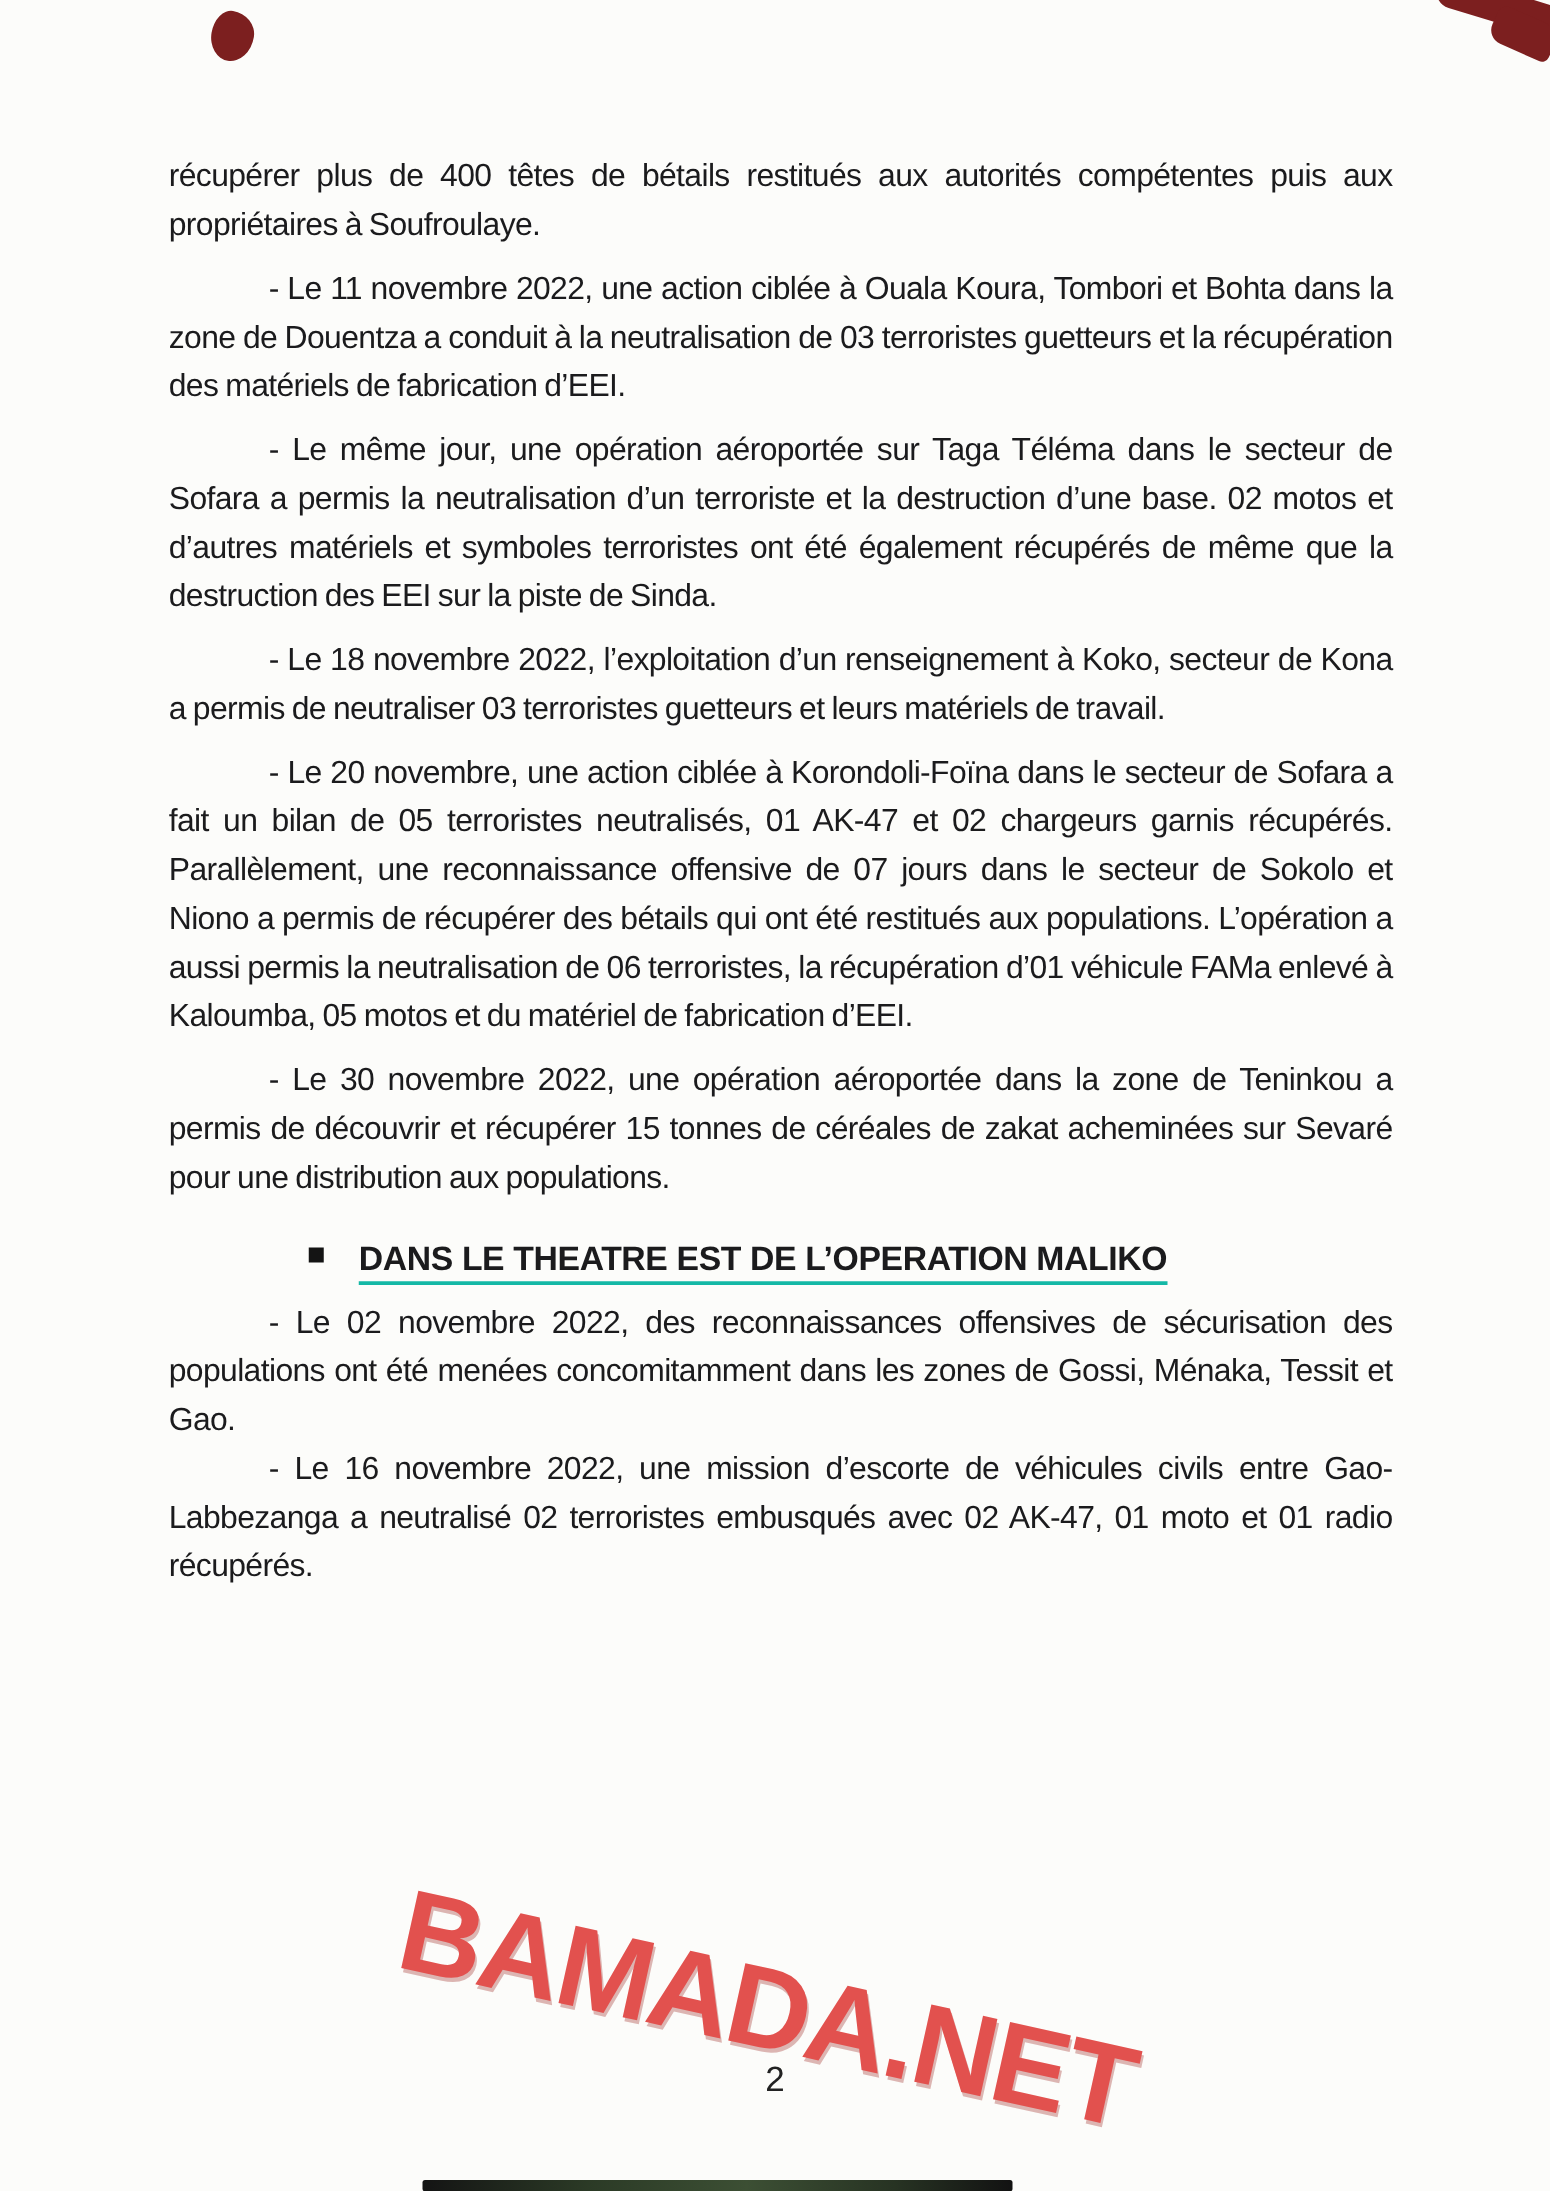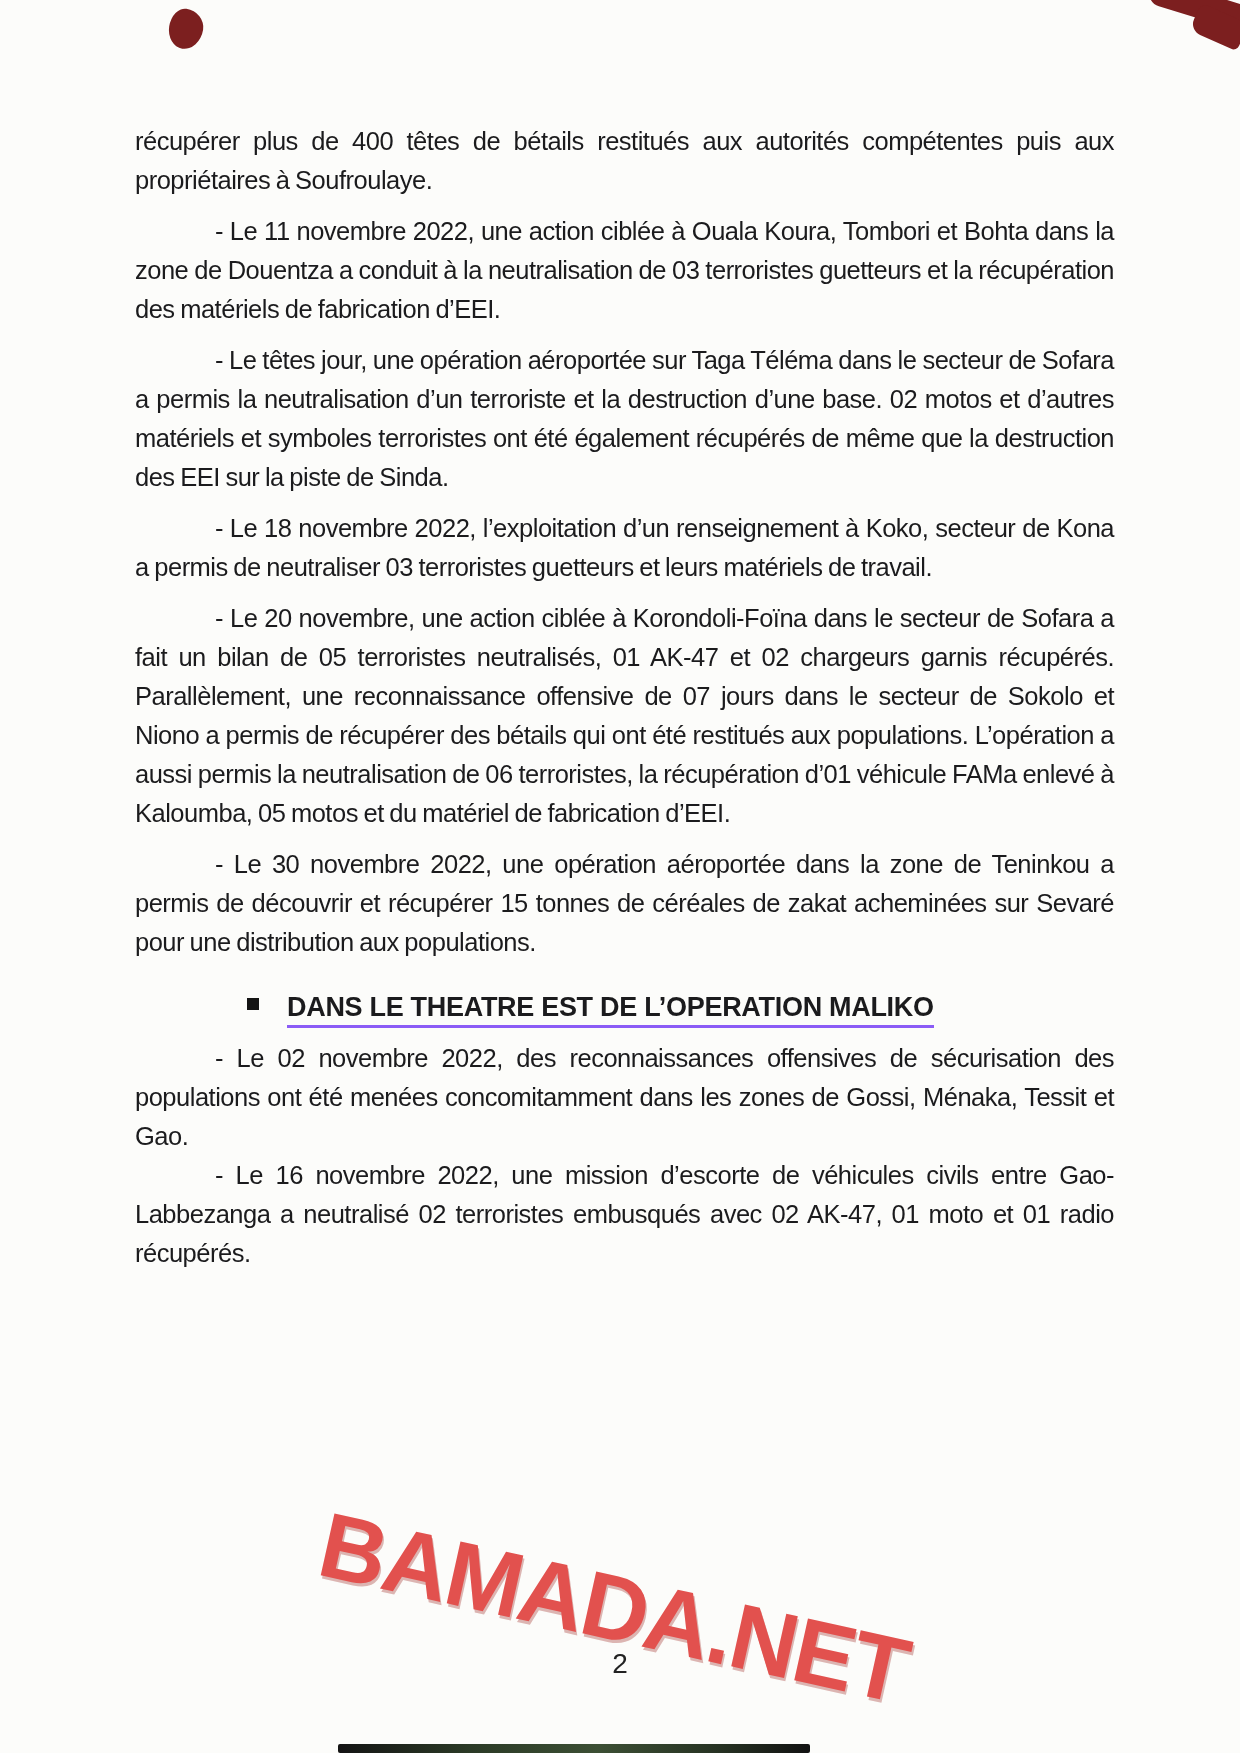--- a/index.html
+++ b/index.html
@@ -41,21 +41,21 @@
   .heading .bullet {
     display: inline-block;
     width: 12px; height: 12px;
     background: #141414;
     margin-right: 28px;
     vertical-align: 6px;
     font-size: 0;
     line-height: 0;
   }
   .heading .heading-text {
-    border-bottom: 3px solid #8b5cf6;
+    border-bottom: 3px solid #14b8a6;
     padding-bottom: 3px;
   }
   .watermark {
     position: absolute;
     left: 333px;
     top: 1492px;
     transform: rotate(12.5deg);
     transform-origin: 0 0;
     font-size: 92px;
     font-weight: 700;
@@ -114,21 +114,21 @@
 
 <div class="page">
 
   <div class="artifact mark-tl"></div>
   <div class="artifact mark-tr"></div>
 
   <main class="doc">
     <div id="before-heading">
         <p class="para no-indent"><span>récupérer plus de 400 têtes de bétails restitués aux autorités compétentes puis aux propriétaires à Soufroulaye.</span></p>
         <p class="para"><strong>- Le 11 novembre 2022,</strong><span> une action ciblée à Ouala Koura, Tombori et Bohta dans la zone de Douentza a conduit à la neutralisation de 03 terroristes guetteurs et la récupération des matériels de fabrication d’EEI.</span></p>
-        <p class="para"><strong>- Le têtes jour,</strong><span> une opération aéroportée sur Taga Téléma dans le secteur de Sofara a permis la neutralisation d’un terroriste et la destruction d’une base. 02 motos et d’autres matériels et symboles terroristes ont été également récupérés de même que la destruction des EEI sur la piste de Sinda.</span></p>
+        <p class="para"><strong>- Le même jour,</strong><span> une opération aéroportée sur Taga Téléma dans le secteur de Sofara a permis la neutralisation d’un terroriste et la destruction d’une base. 02 motos et d’autres matériels et symboles terroristes ont été également récupérés de même que la destruction des EEI sur la piste de Sinda.</span></p>
         <p class="para"><strong>- Le 18 novembre 2022,</strong><span> l’exploitation d’un renseignement à Koko, secteur de Kona a permis de neutraliser 03 terroristes guetteurs et leurs matériels de travail.</span></p>
         <p class="para"><strong>- Le 20 novembre</strong><span>, une action ciblée à Korondoli-Foïna dans le secteur de Sofara a fait un bilan de 05 terroristes neutralisés, 01 AK-47 et 02 chargeurs garnis récupérés. Parallèlement, une reconnaissance offensive de 07 jours dans le secteur de Sokolo et Niono a permis de récupérer des bétails qui ont été restitués aux populations. L’opération a aussi permis la neutralisation de 06 terroristes, la récupération d’01 véhicule FAMa enlevé à Kaloumba, 05 motos et du matériel de fabrication d’EEI.</span></p>
         <p class="para"><strong>- Le 30 novembre 2022,</strong><span> une opération aéroportée dans la zone de Teninkou a permis de découvrir et récupérer 15 tonnes de céréales de zakat acheminées sur Sevaré pour une distribution aux populations.</span></p>
       </div>
 
     <h2 class="heading">
       <span class="bullet"></span><span class="heading-text">DANS LE THEATRE EST DE L’OPERATION MALIKO</span>
     </h2>
 
     <div id="after-heading">

